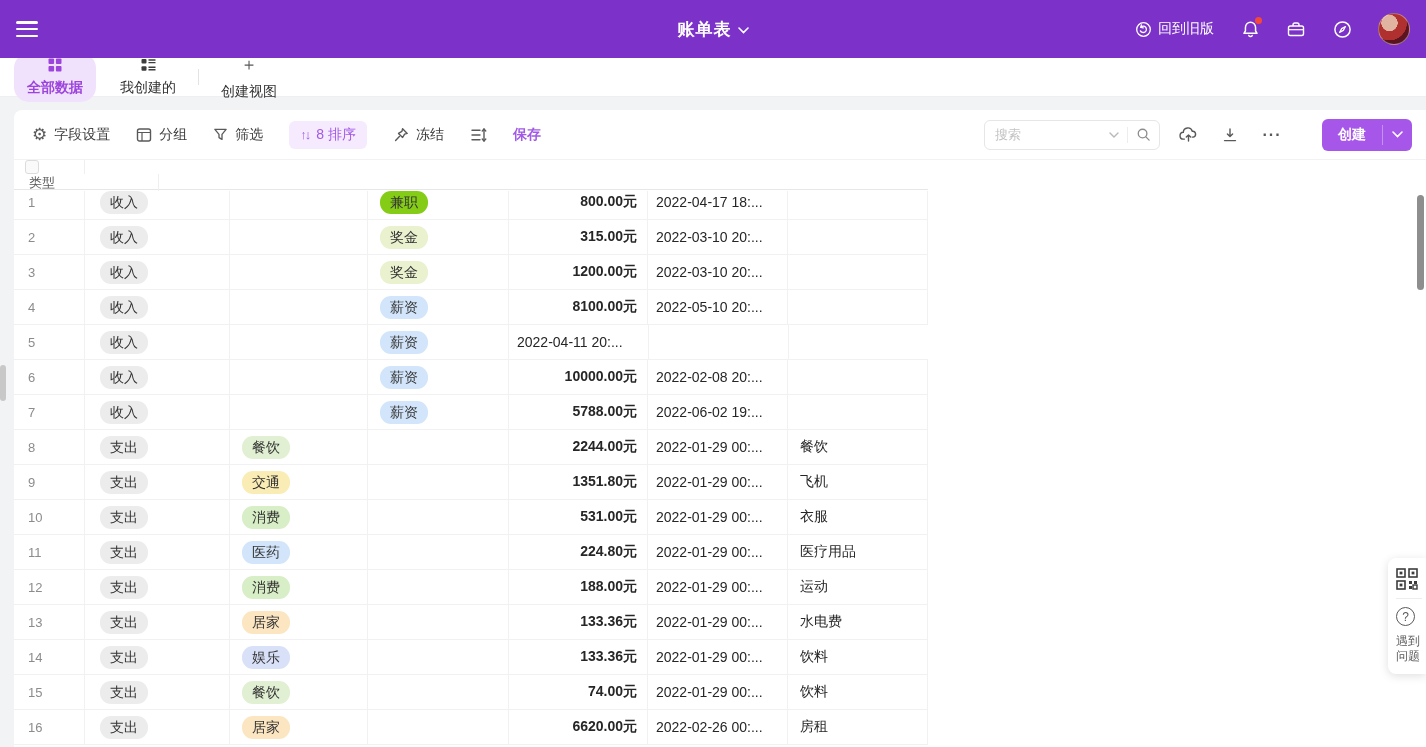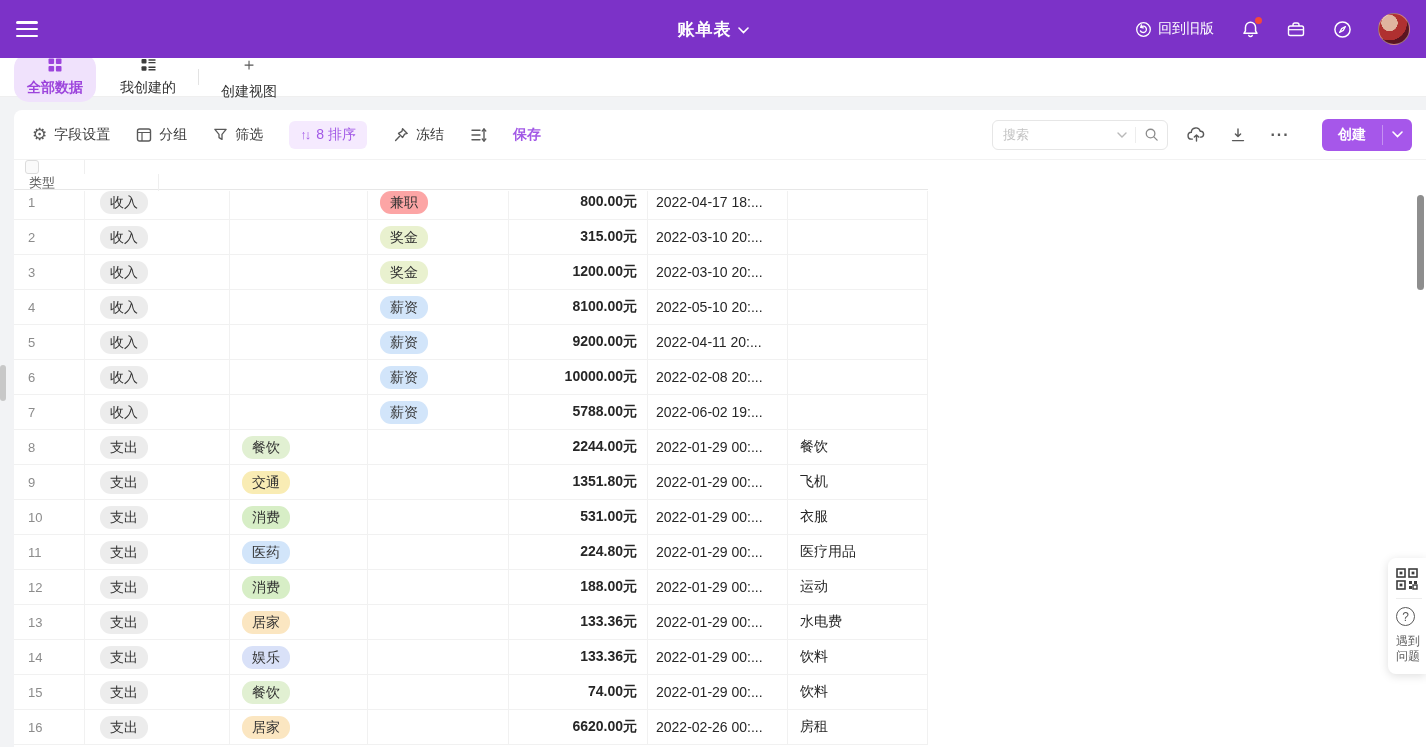--- a/index.html
+++ b/index.html
@@ -33,21 +33,21 @@
   .tool { display:flex; align-items:center; gap:7px; font-size:14px; color:#3d3d3d; margin-right:26px; cursor:pointer; white-space:nowrap; }
   .tool svg, .tool .glyph { color:#595959; }
   .tool.sort-pill { background:#F5EAFE; color:#A259E6; padding:5px 11px; border-radius:6px; margin-right:26px; }
   .tool.sort-pill .glyph { color:#A259E6; font-size:13px; letter-spacing:-2px; }
   .tool.save { color:#A259E6; font-weight:bold; margin-right:0; }
   .tb-spacer { flex:1; }
   .search-box { display:flex; align-items:center; width:176px; height:30px; border:1px solid #E6E6E6; border-radius:6px; padding:0 8px 0 10px; margin-right:18px; background:#fff; cursor:text; }
   .search-ph { flex:1; font-size:13px; color:#C2C2C2; }
   .sb-divider { width:1px; height:16px; background:#EDEDED; margin:0 8px; }
   .icon-btn { width:20px; height:20px; display:flex; align-items:center; justify-content:center; color:#595959; margin-right:22px; cursor:pointer; font-size:16px; }
-  .create-btn { display:flex; align-items:stretch; height:32px; border-radius:6px; overflow:hidden; background:#A657EA; color:#fff; cursor:pointer; margin-left:10px; }
+  .create-btn { display:flex; align-items:stretch; height:32px; border-radius:6px; overflow:hidden; background:#A657EA; color:#fff; cursor:pointer; margin-left:18px; }
   .create-main { display:flex; align-items:center; padding:0 16px; font-size:14px; font-weight:bold; }
   .create-sep { width:1px; background:rgba(255,255,255,.35); margin:6px 0; }
   .create-caret { display:flex; align-items:center; padding:0 9px; }
 
   
   .thead { display:flex; height:30px; width:914px; border-bottom:1px solid #E7E7E7;flex-direction:column; }
   .th { display:flex; align-items:center; font-size:13px; color:#595959; border-right:1px solid #EFEFEF; height:100%; }
   .rows-clip { position:absolute; top:81px; left:0; width:1412px; height:556px; overflow:hidden; }
   .rows-stack { margin-top:-6px; }
   .trow { display:flex; height:35px; width:914px; border-bottom:1px solid #F1F1F1; background:#fff; }
@@ -284,21 +284,21 @@
 
   <div class="rows-clip">
     <div class="rows-stack">
         <div class="trow">
           <div class="c c-num w0 pad-num">1</div>
           <div class="c w1 pad-a">
             <span class="pill" style="background:#ECECEC">收入</span>
           </div>
           <div class="c w2 pad-b"></div>
           <div class="c w3 pad-b">
-            <span class="pill" style="background:#fca5a5">兼职</span>
+            <span class="pill" style="background:#84cc16">兼职</span>
           </div>
           <div class="c c-amt w4">800.00元</div>
           <div class="c c-time w5">2022-04-17 18:...</div>
           <div class="c w6 pad-b"></div>
         </div>
         <div class="trow">
           <div class="c c-num w0 pad-num">2</div>
           <div class="c w1 pad-a">
             <span class="pill" style="background:#ECECEC">收入</span>
           </div>
@@ -338,21 +338,20 @@
         </div>
         <div class="trow">
           <div class="c c-num w0 pad-num">5</div>
           <div class="c w1 pad-a">
             <span class="pill" style="background:#ECECEC">收入</span>
           </div>
           <div class="c w2 pad-b"></div>
           <div class="c w3 pad-b">
             <span class="pill" style="background:#D2E5FA">薪资</span>
           </div>
-          <div class="c c-amt w4">9200.00元</div>
           <div class="c c-time w5">2022-04-11 20:...</div>
           <div class="c w6 pad-b"></div>
         </div>
         <div class="trow">
           <div class="c c-num w0 pad-num">6</div>
           <div class="c w1 pad-a">
             <span class="pill" style="background:#ECECEC">收入</span>
           </div>
           <div class="c w2 pad-b"></div>
           <div class="c w3 pad-b">

